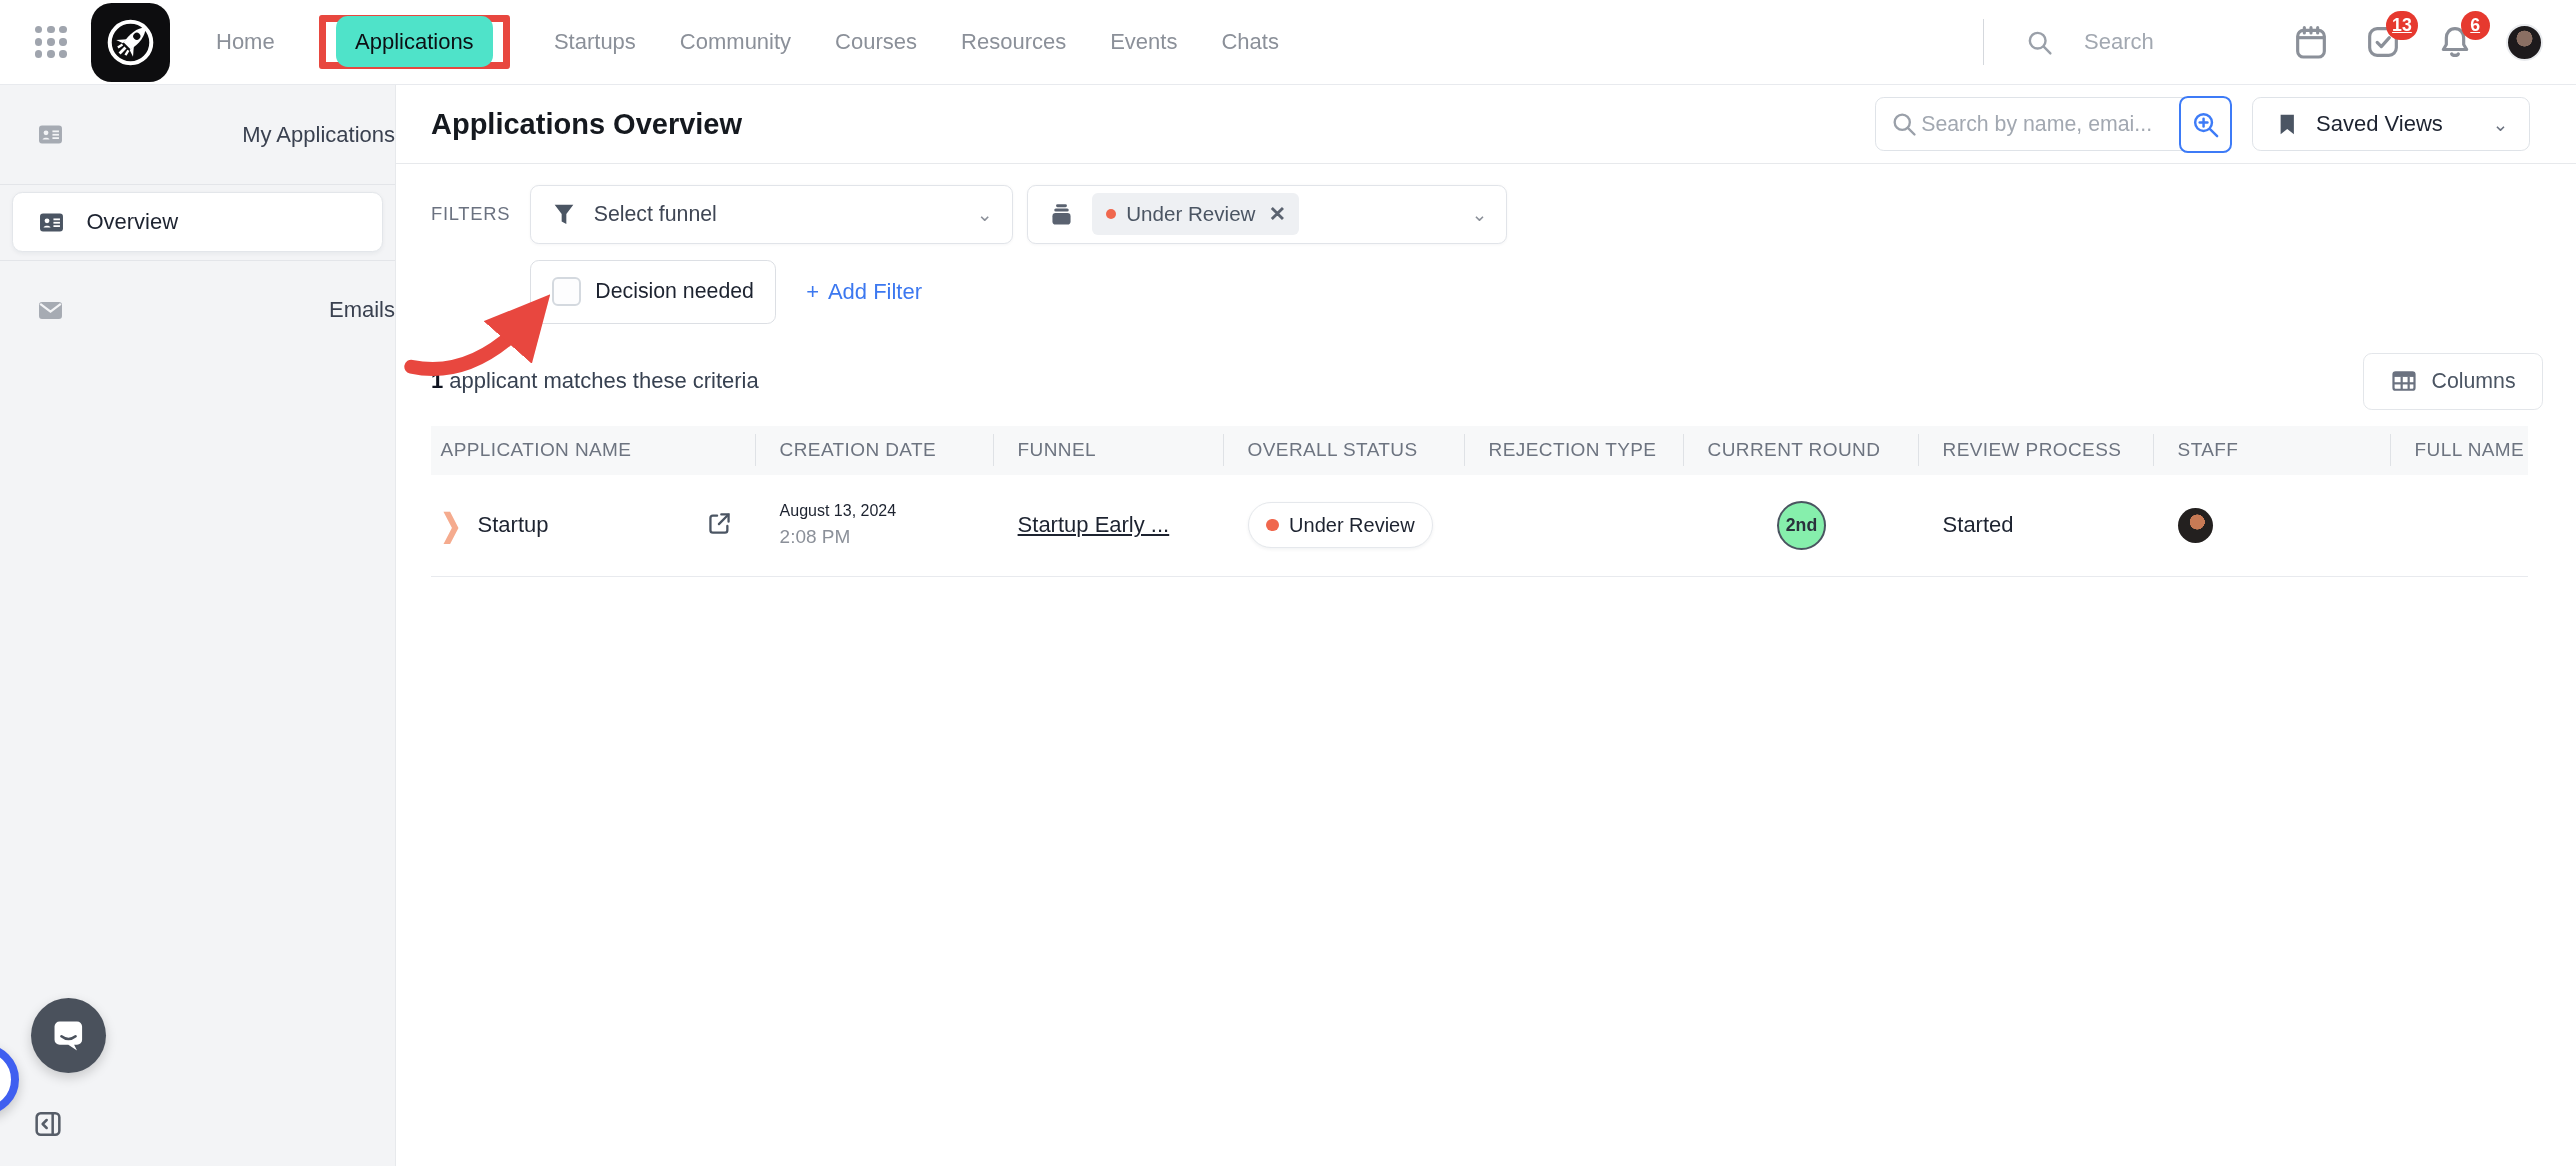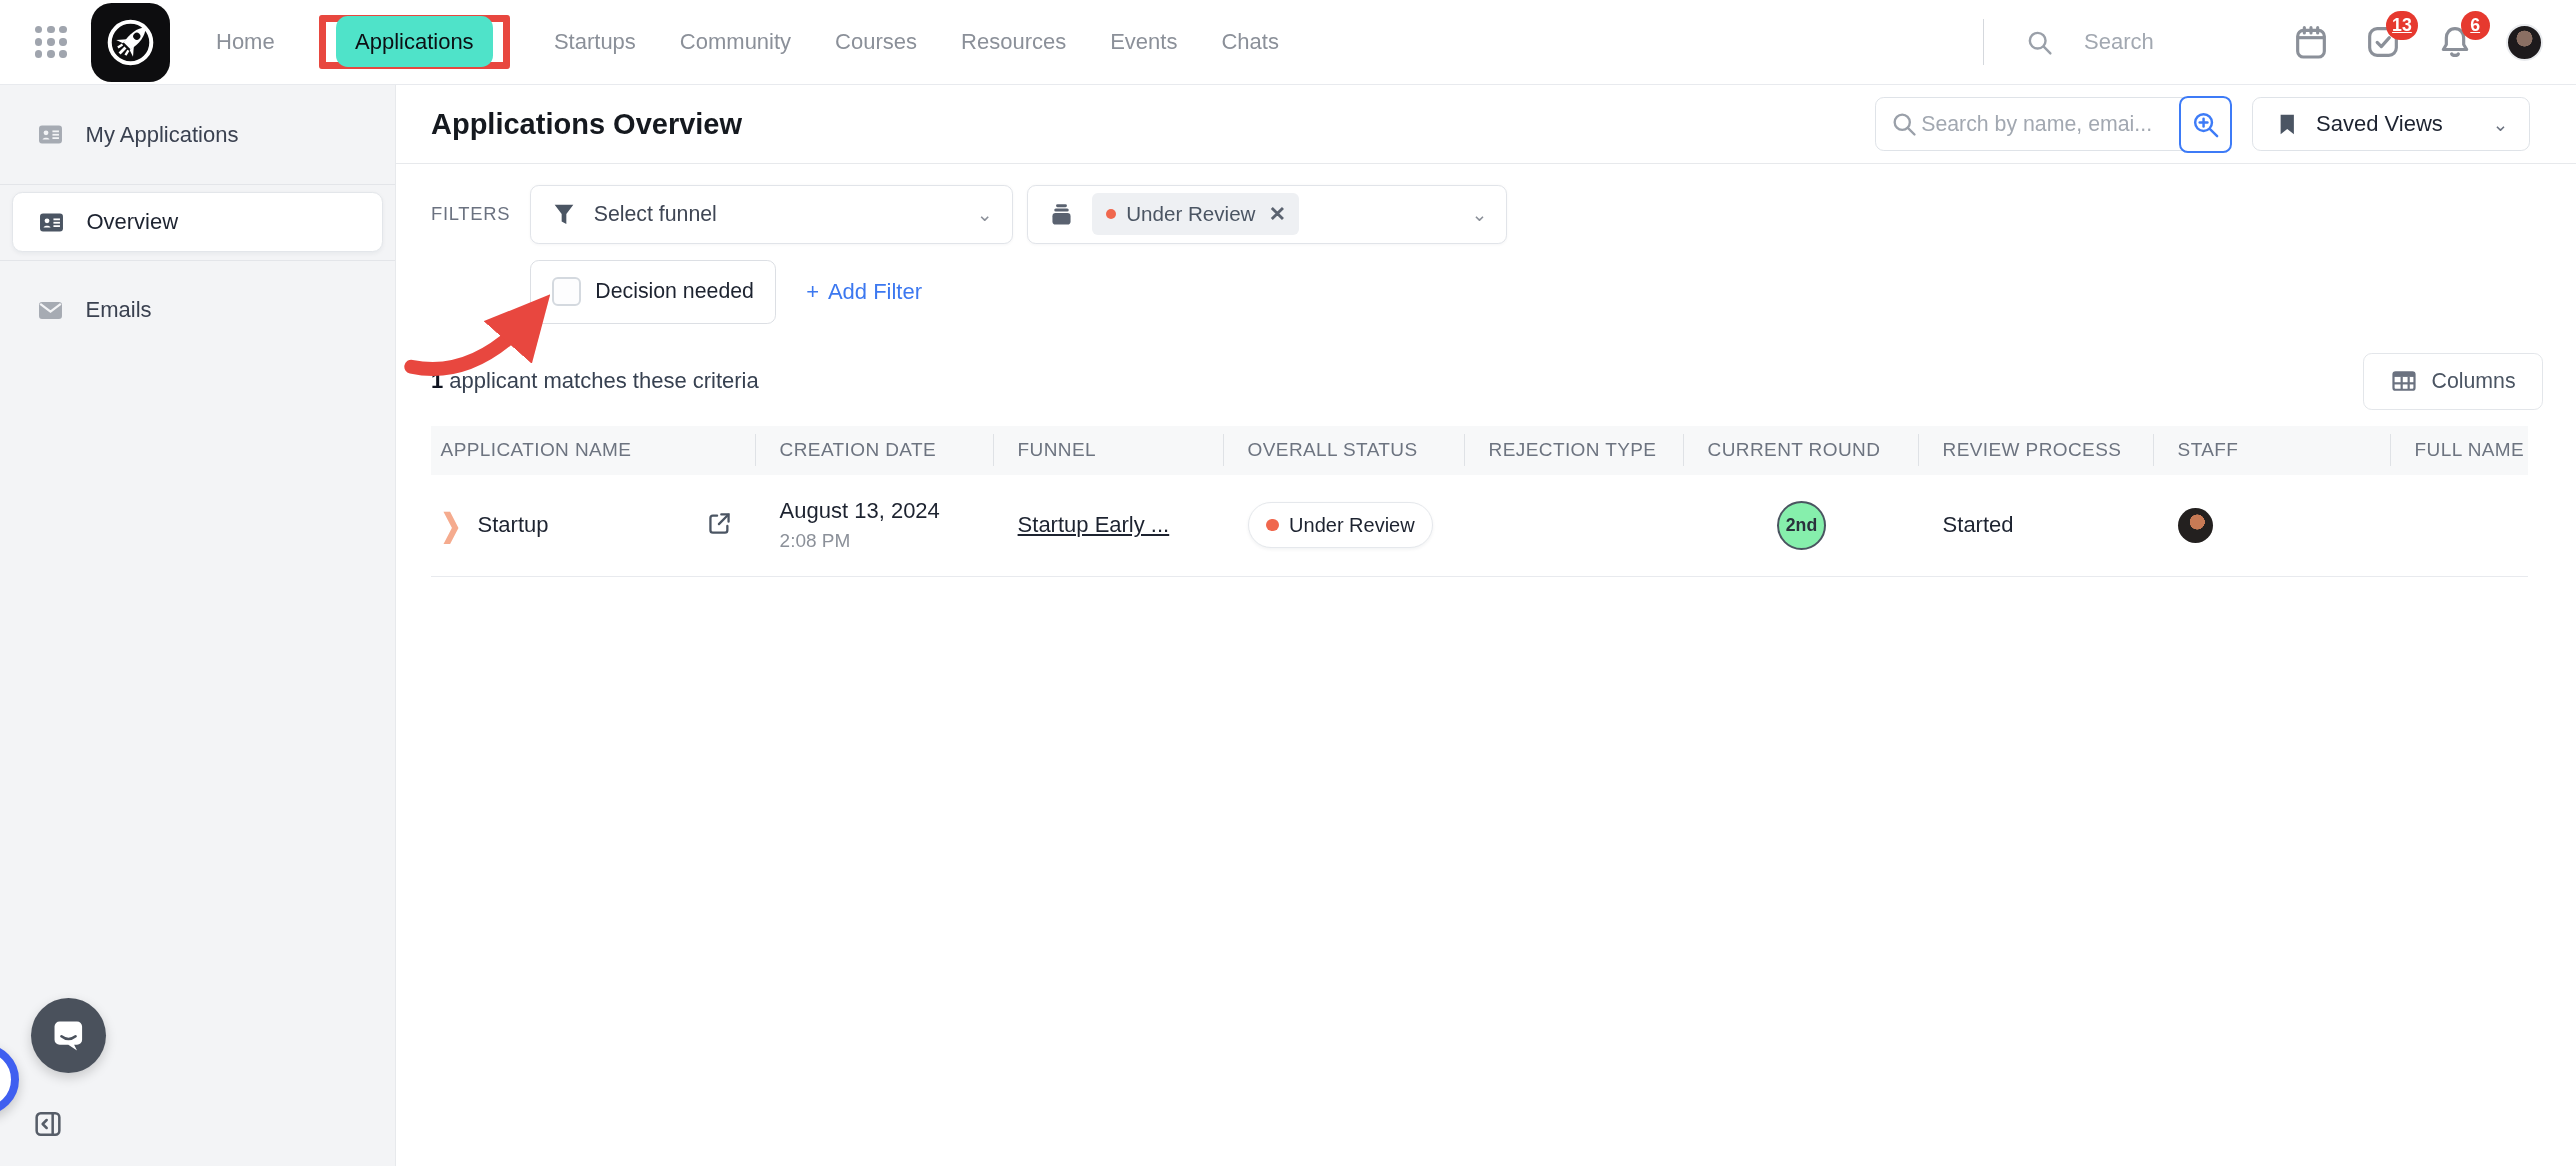--- a/index.html
+++ b/index.html
@@ -32,21 +32,21 @@
   .badge { position:absolute; top:-10.3px; right:-14.7px; min-width:29px; height:29px; border-radius:14.7px;
     background:#e6392f; color:#fff; font-size:17.7px; font-weight:700; display:flex; align-items:center;
     justify-content:center; padding:0 5.9px;text-decoration:underline; }
   .nav-avatar { width:37px; height:37px; border-radius:50%; cursor:pointer;
     background:radial-gradient(circle at 50% 38%, #8a6f63 0 30%, #1d1a1c 31% 100%);
     border:2.2px solid #e9ebee; }
 
   
   .sidebar { position:absolute; top:85px; left:0; width:396px; height:1081px; background:#f3f4f6;
     border-right:1.5px solid #e7e9ec; z-index:10; }
-  .side-row { height:99px; display:flex; align-items:center; padding-left:36px; gap:20.6px; cursor:pointer; }
+  .side-row { height:99px; display:flex; align-items:center; padding-left:36px; gap:20.6px; cursor:pointer;justify-content:space-between; }
   .side-label { font-size:22px; color:#3a4150; }
   .side-section { border-top:1.5px solid #e3e5e9; border-bottom:1.5px solid #e3e5e9; padding:7.4px 0; }
   .side-card { margin:0 11.8px; height:60px; background:#fff; border:1.5px solid #e3e6ea; border-radius:10.3px;
     display:flex; align-items:center; padding-left:24px; gap:20.6px; cursor:pointer;
     box-shadow:0 1.5px 4.4px rgba(20,30,50,.05); }
   .side-card .side-label { color:#1d2330; font-weight:500; }
 
   
   .main { position:absolute; top:85px; left:396px; width:2180px; height:1081px; background:#fff; }
   .title-bar { height:79px; border-bottom:1.5px solid #e7e9ec; display:flex; align-items:center;
@@ -111,21 +111,21 @@
   .td { padding-left:23.6px; display:flex; align-items:center; height:100%; overflow:hidden; }
   .c1 { width:325px; } .c2 { width:238px; } .c3 { width:230px; } .c4 { width:241px; }
   .c5 { width:219px; } .c6 { width:235px; } .c7 { width:235px; } .c8 { width:237px; }
   .c9 { flex:1; border-right:none; }
   .th.c1, .td.c1 { padding-left:9.6px; }
   .cell-name { gap:16px; }
   .name-chevron { color:#f5ab8e; font-size:25px; font-weight:700; transform:scaleY(1.25); }
   .cell-name .nm { font-size:22px; color:#1d2330; }
   .ext-link { margin-left:auto; margin-right:22px; cursor:pointer; }
   .cell-date { flex-direction:column; align-items:flex-start; justify-content:center; gap:5.9px; }
-  .cell-date .d { font-size:22px; color:#1d2330; }
+  .cell-date .d { font-size:16px; color:#1d2330; }
   .cell-date .t { font-size:19px; color:#8b9099; }
   .cell-funnel { font-size:22px; color:#1d2330;text-decoration:underline; }
   .status-pill { display:inline-flex; align-items:center; gap:10.3px; background:#fff;
     border:1.5px solid #e5e8ec; border-radius:735px; padding:10.3px 17.7px;
     box-shadow:0 1.5px 3.7px rgba(20,30,50,.06); }
   .status-pill .dot { width:12.5px; height:12.5px; border-radius:50%; background:#f0674d; }
   .status-pill .txt { font-size:20px; font-weight:500; color:#1d2330; white-space:nowrap; }
   .round-badge { width:49px; height:49px; border-radius:50%; border:2.9px solid #4a5460; background:#86efac;
     display:flex; align-items:center; justify-content:center; font-size:17.7px; font-weight:600;
     color:#2a313c; }

